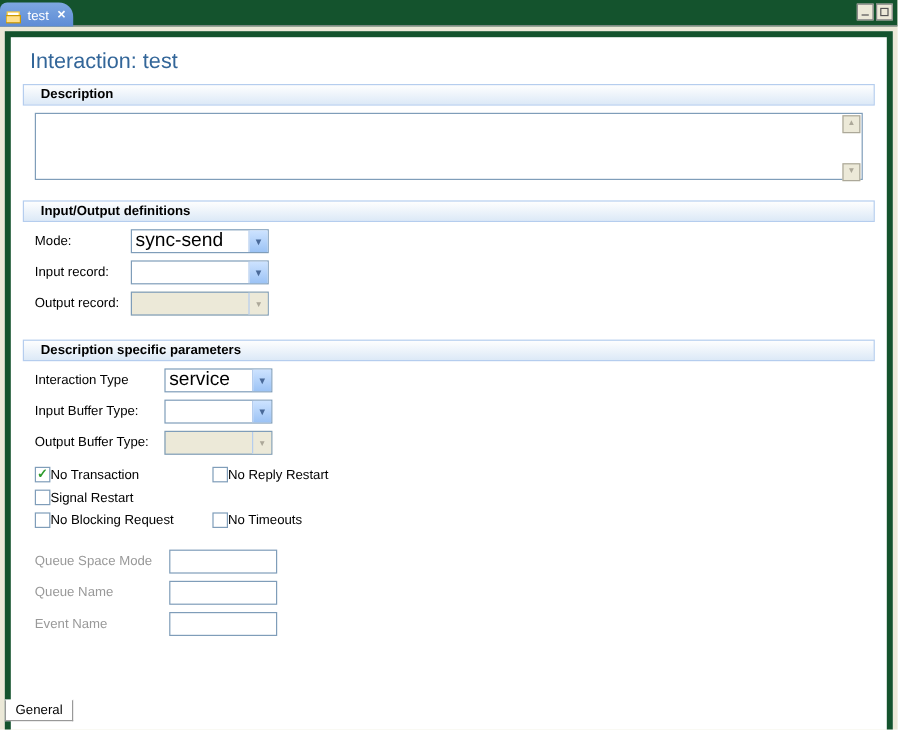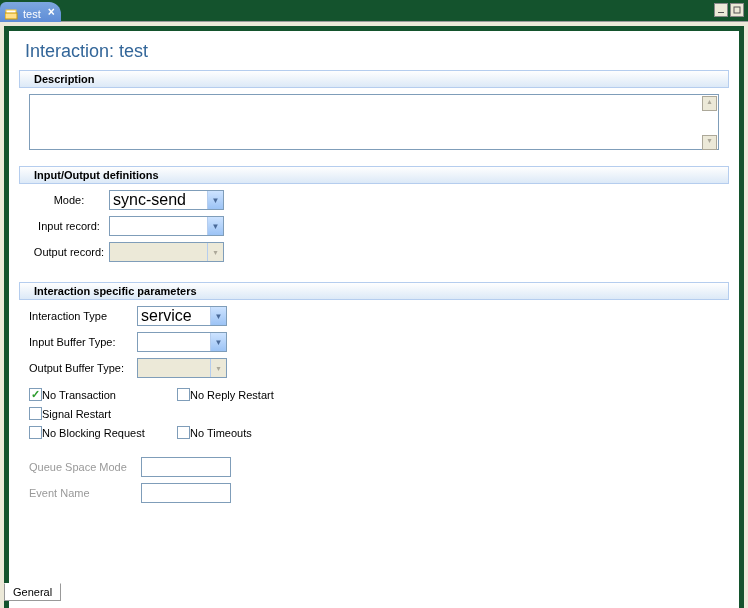--- a/index.html
+++ b/index.html
@@ -114,21 +114,20 @@
 }
 .scroll-up { top: 2px; }
 .scroll-down { bottom: 2px; }
 .form-row {
   display: flex;
   align-items: center;
   margin-bottom: 6px;
 }
 .form-label {
   width: 80px;
-  text-align: center;
 }
 .form-label-wide {
   width: 108px;
 }
 .form-label-wider {
   width: 112px;
   color: #999;
 }
 .combo {
   width: 115px;
@@ -288,21 +287,21 @@
         <span class="form-label">Output record:</span>
         <span class="combo-wrap disabled">
           <input class="combo disabled" disabled="" value="" style="">
           <span class="drop-arrow">▾</span>
         </span>
       </div>
     </div>
   </div>
 
   <div class="section">
-    <div class="section-header">Interaction specific parameters</div>
+    <div class="section-header">Description specific parameters</div>
     <div class="section-body">
       <div class="form-row">
         <span class="form-label-wide">Interaction Type</span>
         <span class="combo-wrap">
           <input class="combo" style="width: 90px;" value="service">
           <span class="drop-arrow">▼</span>
         </span>
       </div>
       <div class="form-row">
         <span class="form-label-wide">Input Buffer Type:</span>
@@ -347,20 +346,24 @@
           </div>
         </div>
       </div>
 
       <div class="queue-block">
         <div class="form-row">
           <span class="form-label-wider">Queue Space Mode</span>
           <input class="text-input" disabled="" value="" style="">
         </div>
         <div class="form-row">
+          <span class="form-label-wider">Queue Name</span>
+          <input class="text-input" disabled="" value="" style="">
+        </div>
+        <div class="form-row">
           <span class="form-label-wider">Event Name</span>
           <input class="text-input" disabled="" value="" style="">
         </div>
       </div>
     </div>
   </div>
 </div>
 
 <div class="bottom-tab-bar">
   <div class="bottom-tab">General</div>

